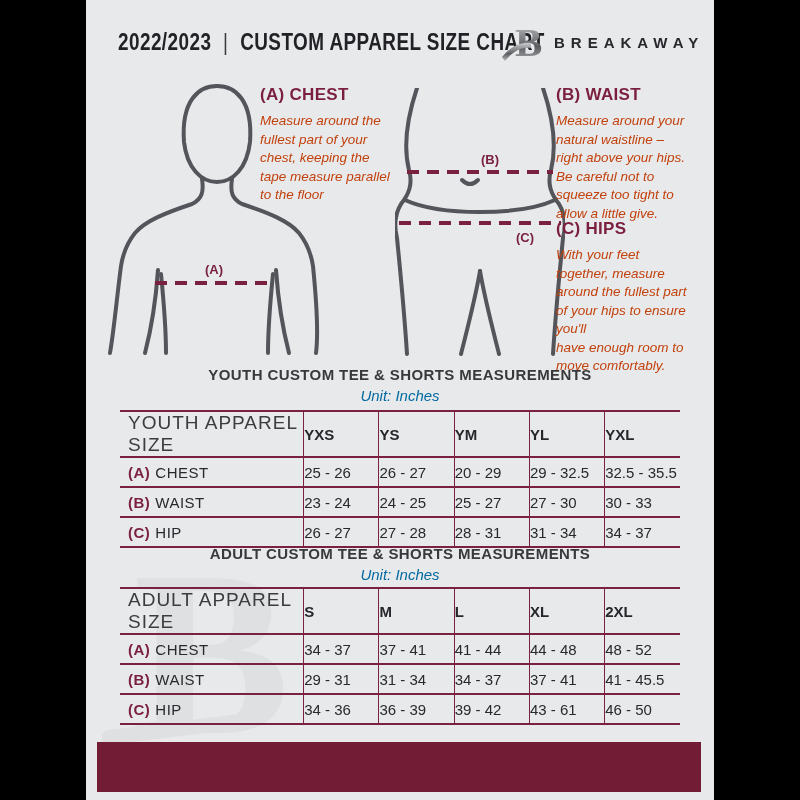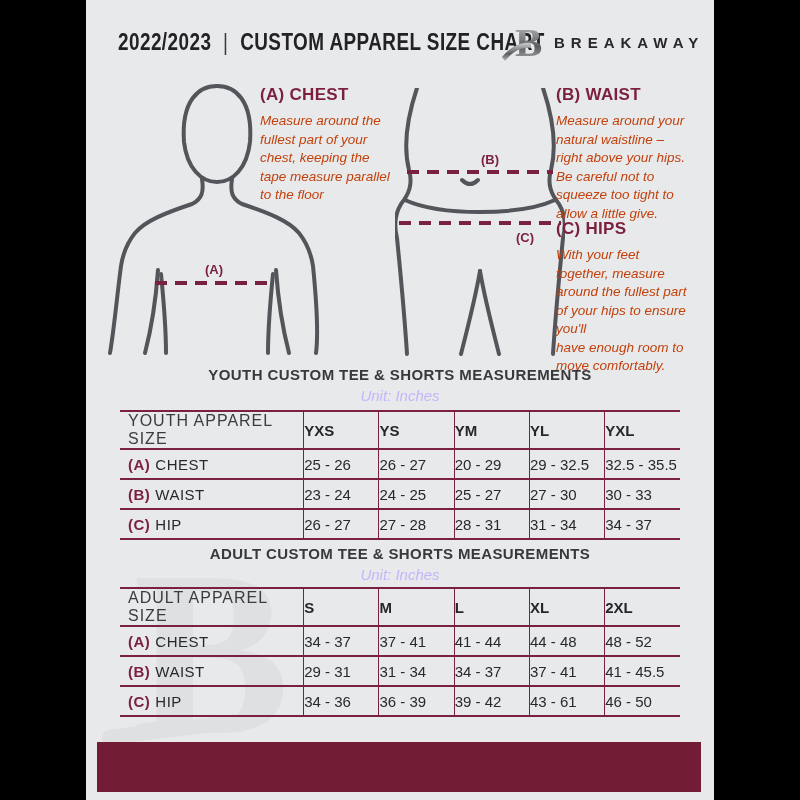--- a/index.html
+++ b/index.html
@@ -24,28 +24,28 @@
   
   .sec{z-index:2;}
   .sec h3{margin:0 0 7px 0;font-size:17px;font-weight:800;color:#7b1f3e;letter-spacing:.3px;}
   .sec p{margin:0;font-size:13.5px;font-style:italic;font-weight:500;color:#c2410c;
          line-height:18.5px;white-space:pre-line;}
 
   
   .tbl-title{left:86px;width:628px;text-align:center;font-size:15px;font-weight:700;
              color:#38393c;letter-spacing:.4px;z-index:2;}
   .tbl-unit{left:86px;width:628px;text-align:center;font-size:15px;font-style:italic;
-            color:#c4b5fd;z-index:2;}
+            color:#0369a1;z-index:2;}
   .sizetbl{border-collapse:collapse;table-layout:fixed;width:560px;z-index:2;position:absolute;left:120px;}
   .sizetbl td{border-bottom:2px solid #7b2140;font-size:15px;color:#28292d;text-align:left;
               height:28px;padding:0;background:transparent;}
   .sizetbl tr.hdr td{border-top:2px solid #7b2140;height:31px;}
   .sizetbl td + td{border-left:1.5px solid #7b2140;}
   .sizetbl td.lbl{text-align:left;padding-left:8px;letter-spacing:.5px;}
-  .sizetbl td.hdrlbl{font-size:16px;letter-spacing:1px;color:#3b3c3f;}
+  .sizetbl td.hdrlbl{font-size:19px;letter-spacing:1px;color:#3b3c3f;}
   .sizetbl tr.hdr td.szh{font-weight:700;font-size:15px;color:#26272b;}
   .sizetbl .pfx{font-weight:700;color:#7b2140;margin-right:5px;}
   .col-lbl{width:32.8%;} .col-v{width:13.44%;}
 
   
   .wmark{left:133px;top:560px;font-family:"Liberation Serif",serif;font-weight:700;
          font-size:235px;line-height:.8;color:#dfe0e2;z-index:1;}
   .wmark-swoosh{left:101px;top:722px;width:145px;height:15px;background:#dfe0e2;
                 border-radius:10px;transform:rotate(-7deg);z-index:1;}
 

